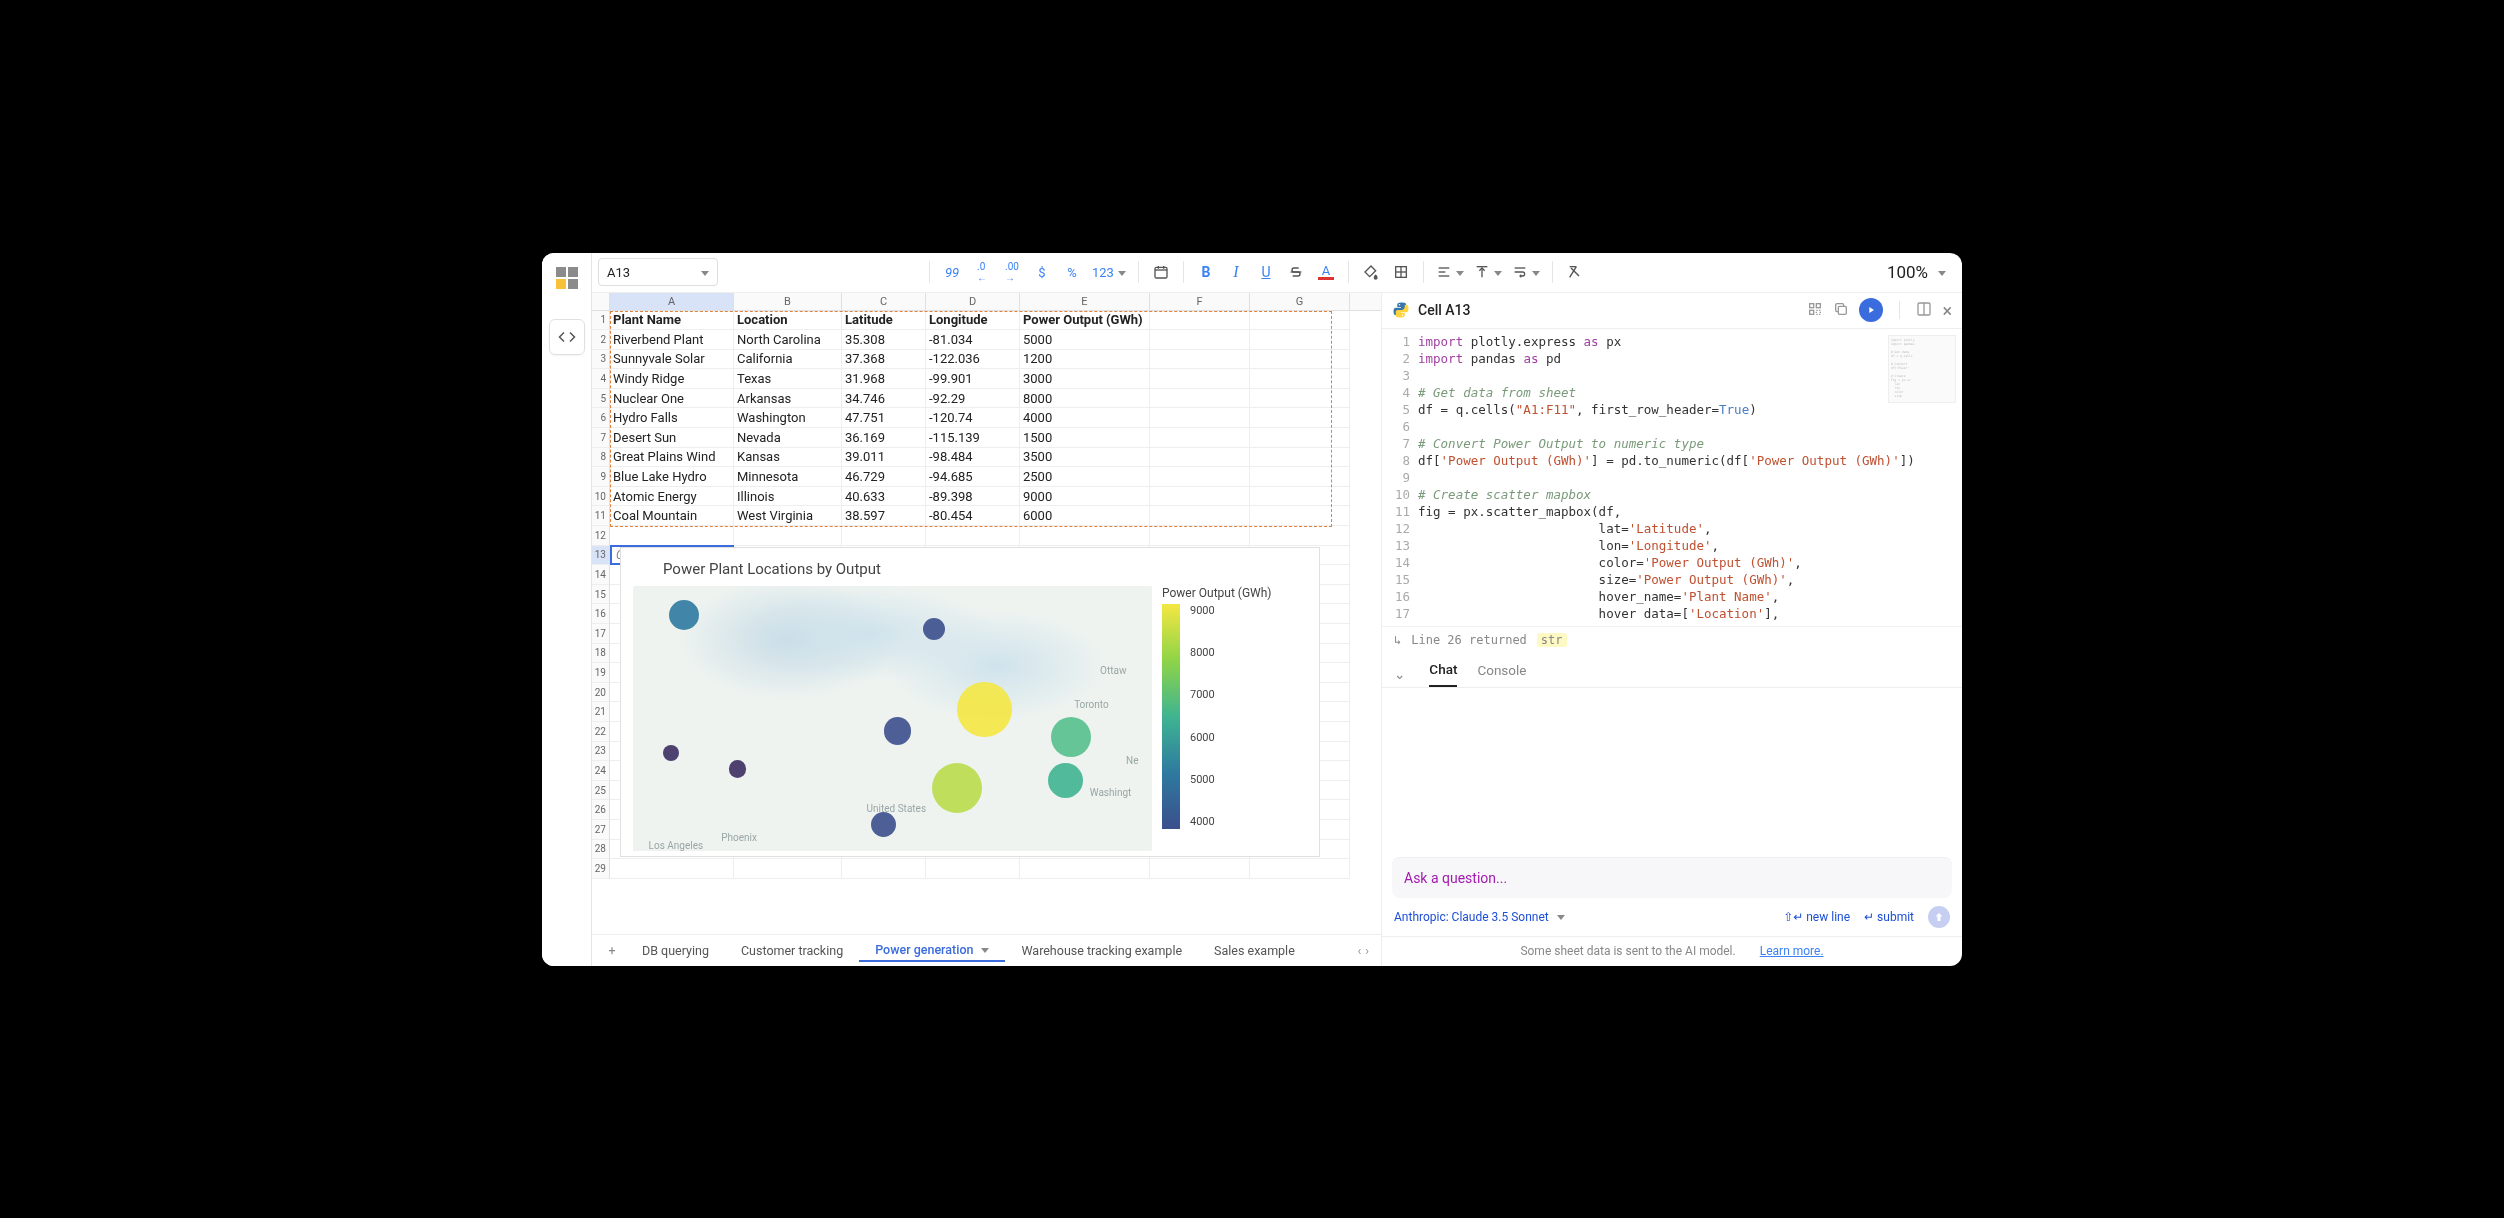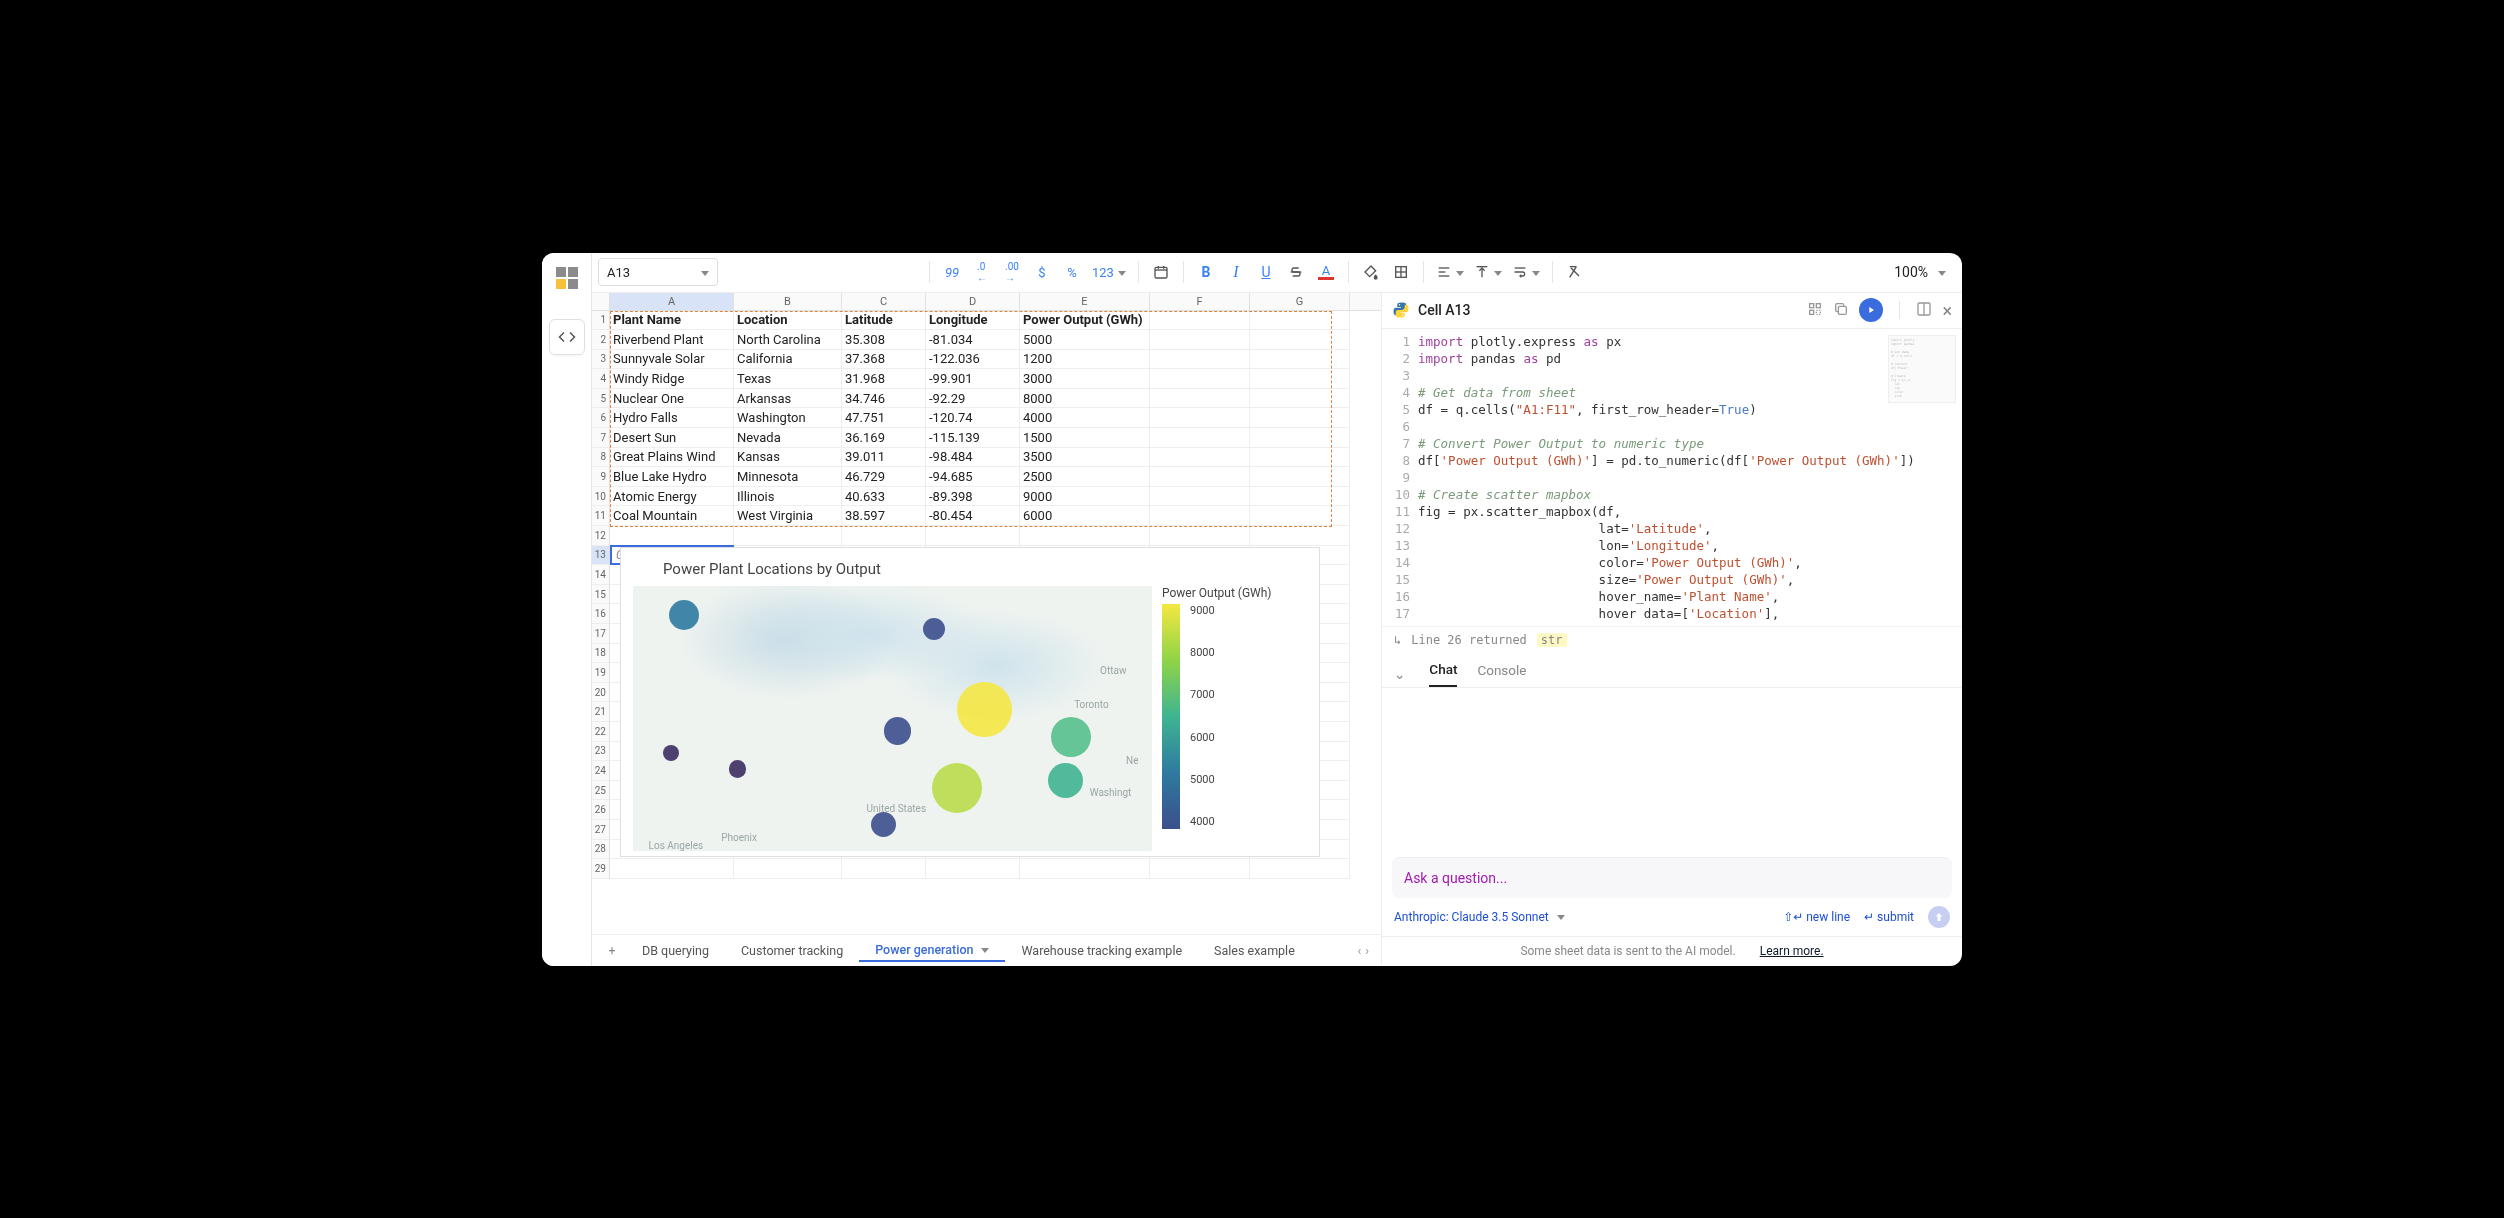--- a/index.html
+++ b/index.html
@@ -104,21 +104,21 @@
   padding: 0 4px;
 }
 .tb-btn svg { width: 16px; height: 16px; }
 .tb-btn.italic { font-style: italic; font-family: serif; font-size: 16px; }
 .tb-btn.underline { text-decoration: underline; font-size: 14px; }
 .tb-btn.bold { font-weight: 700; font-size: 14px; }
 .zoom {
   margin-left: auto;
   display: flex; align-items: center; gap: 6px;
   padding-right: 10px;
-  font-size: 14px;
+  font-size: 17px;
 }
 .content-row {
   flex: 1;
   display: flex;
   min-height: 0;
 }
 .sheet-wrap {
   flex: 1;
   min-width: 0;
   position: relative;
@@ -316,21 +316,21 @@
 .chat-footer .right { margin-left:auto; display:flex;align-items:center;gap:14px; }
 .send-circle { width:22px;height:22px;border-radius:50%;background:#c6cff2;display:flex;align-items:center;justify-content:center; }
 .disclosure {
   height: 30px;
   font-size: 12px;
   color:#888;
   display:flex;align-items:center;justify-content:center;
   border-top:1px solid #eee;
   gap:24px;
 }
-.disclosure a { color:#0f172a; text-decoration:underline; }
+.disclosure a { color:#3b82f6; text-decoration:underline; }
 .chev-down::after{content:"";display:inline-block;width:0;height:0;border-left:4px solid transparent;border-right:4px solid transparent;border-top:5px solid #888;margin-left:4px;vertical-align:middle;}
 </style>
 </head>
 <body>
 
 <div class="app-frame">
 
   <div class="left-rail">
     <div class="logo-grid">
         <div></div>

